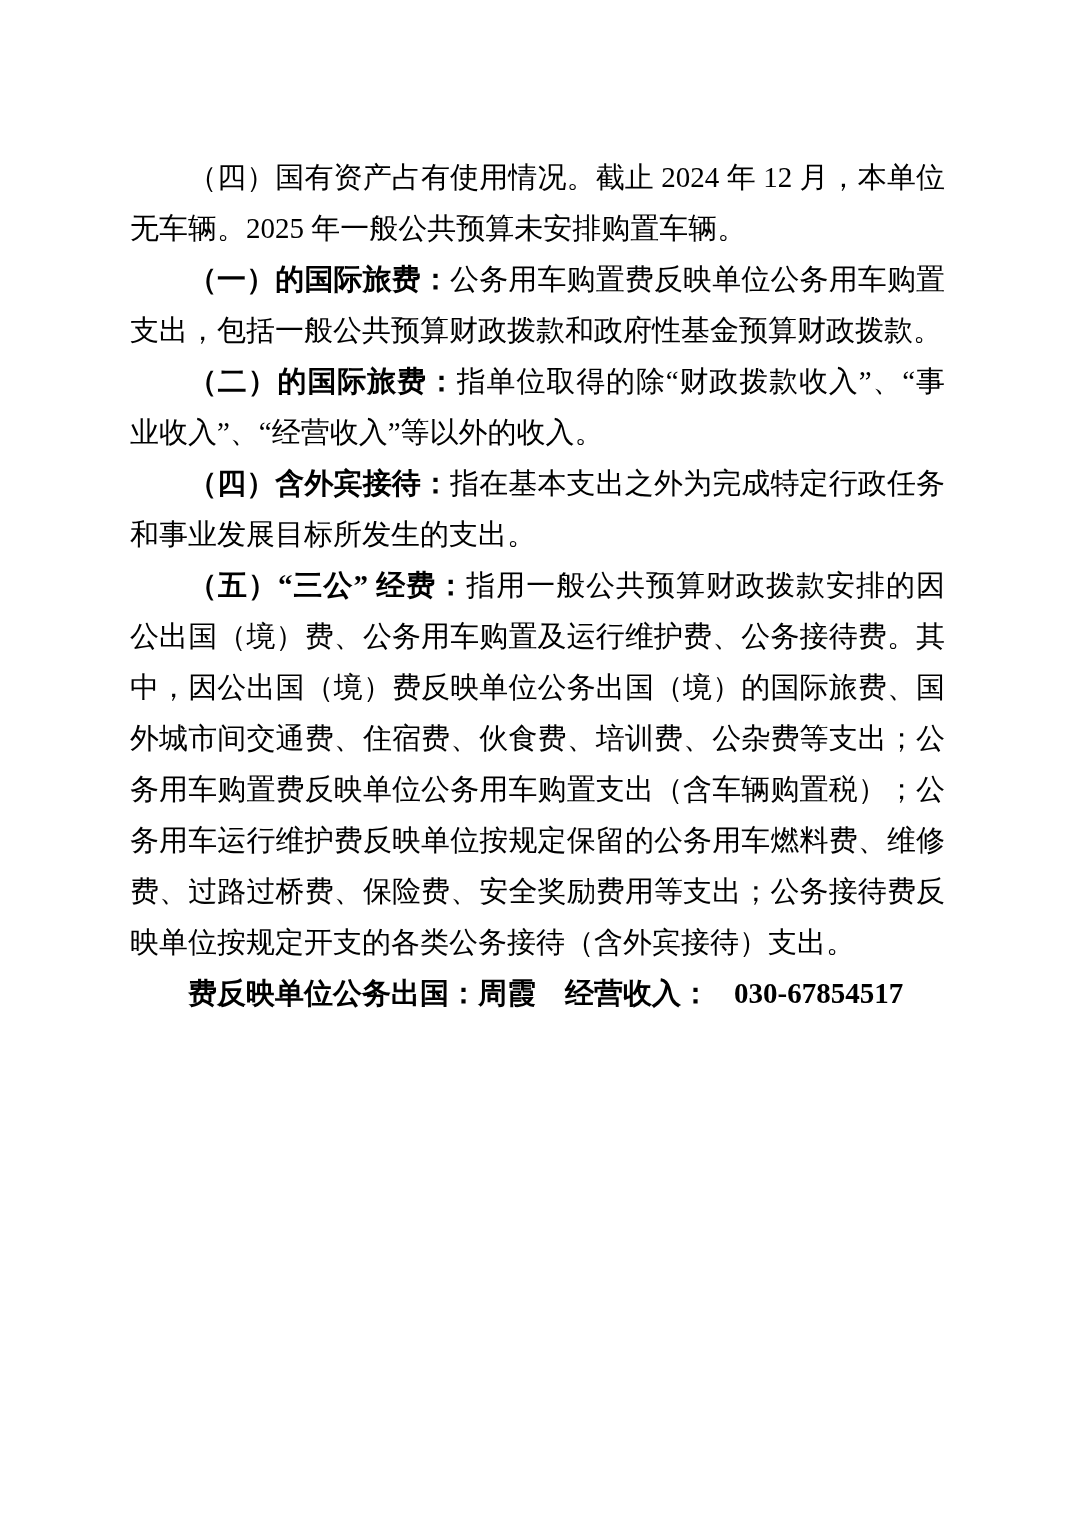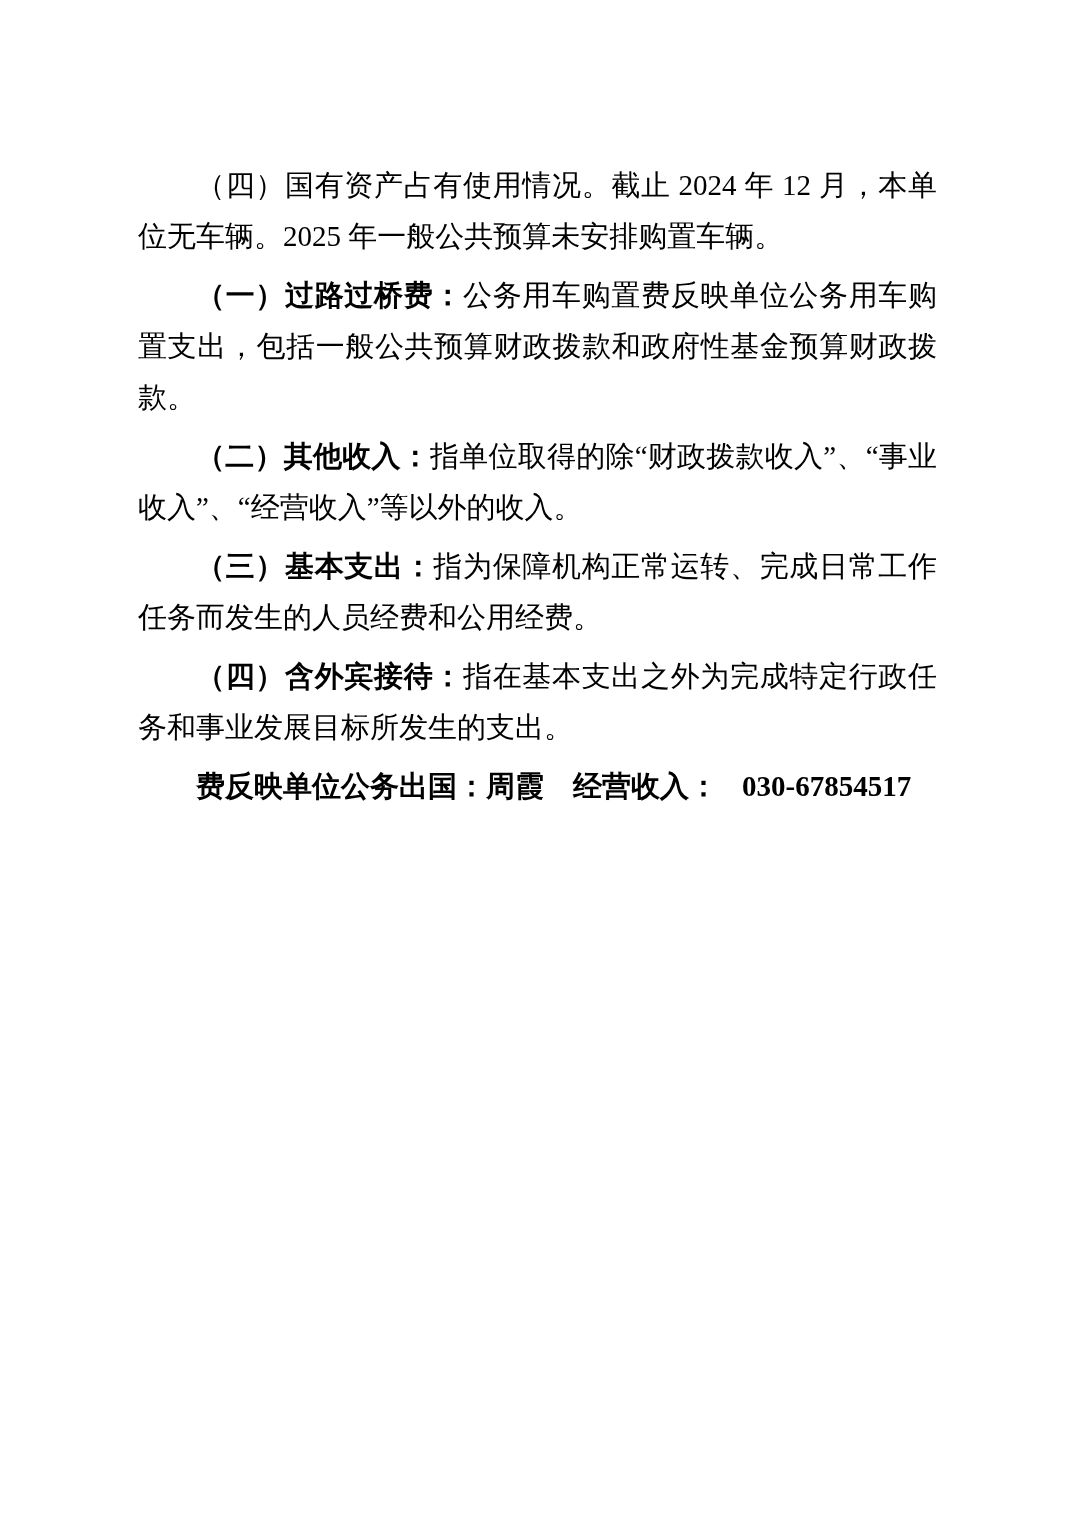--- a/index.html
+++ b/index.html
@@ -24,21 +24,21 @@
     height: 1520px;
     background: #ffffff;
   }
   .content {
     position: absolute;
     left: 130px;
     top: 152px;
     width: 815px;
   }
   .para {
-    margin: 8px;
+    margin: 0;
     font-size: 29px;
     line-height: 51px;
     text-align: justify;
     text-justify: inter-ideograph;
     text-indent: 2em;
     word-break: break-all;
   }
   .para .lead-bold {
     font-weight: bold;
   }
@@ -66,25 +66,25 @@
 </style>
 </head>
 <body>
 
 <div class="page">
   <div class="content">
 
     <p class="para"><span>（四）国有资产占有使用情况。</span><span>截止 2024 年 12 月，本单位无车辆。2025 年一般公共预算未安排购置车辆。</span></p>
 
 
-    <p class="para"><span class="lead-bold">（一）过路过桥费：</span><span>公务用车购置费反映单位公务用车购置支出，包括一般公共预算财政拨款和政府性基金预算财政拨款。</span></p>
+    <p class="para"><span class="lead-bold">（一）的国际旅费：</span><span>公务用车购置费反映单位公务用车购置支出，包括一般公共预算财政拨款和政府性基金预算财政拨款。</span></p>
 
-    <p class="para"><span class="lead-bold">（二）其他收入：</span><span>指单位取得的除“财政拨款收入”、“事业收入”、“经营收入”等以外的收入。</span></p>
+    <p class="para"><span class="lead-bold">（二）的国际旅费：</span><span>指单位取得的除“财政拨款收入”、“事业收入”、“经营收入”等以外的收入。</span></p>
 
-    <p class="para"><span class="lead-bold">（三）基本支出：</span><span>指为保障机构正常运转、完成日常工作任务而发生的人员经费和公用经费。</span></p>
 
     <p class="para"><span class="lead-bold">（四）含外宾接待：</span><span>指在基本支出之外为完成特定行政任务和事业发展目标所发生的支出。</span></p>
 
+    <p class="para"><span class="lead-bold">（五）“三公” 经费：</span><span>指用一般公共预算财政拨款安排的因公出国（境）费、公务用车购置及运行维护费、公务接待费。其中，因公出国（境）费反映单位公务出国（境）的国际旅费、国外城市间交通费、住宿费、伙食费、培训费、公杂费等支出；公务用车购置费反映单位公务用车购置支出（含车辆购置税）；公务用车运行维护费反映单位按规定保留的公务用车燃料费、维修费、过路过桥费、保险费、安全奖励费用等支出；公务接待费反映单位按规定开支的各类公务接待（含外宾接待）支出。</span></p>
 
     <p class="para contact"><span>费反映单位公务出国：</span><span>周霞</span><span class="gap-a"></span><span>经营收入：</span><span class="gap-b"></span><span>030-67854517</span></p>
 
   </div>
 </div>
 
 </body></html>

